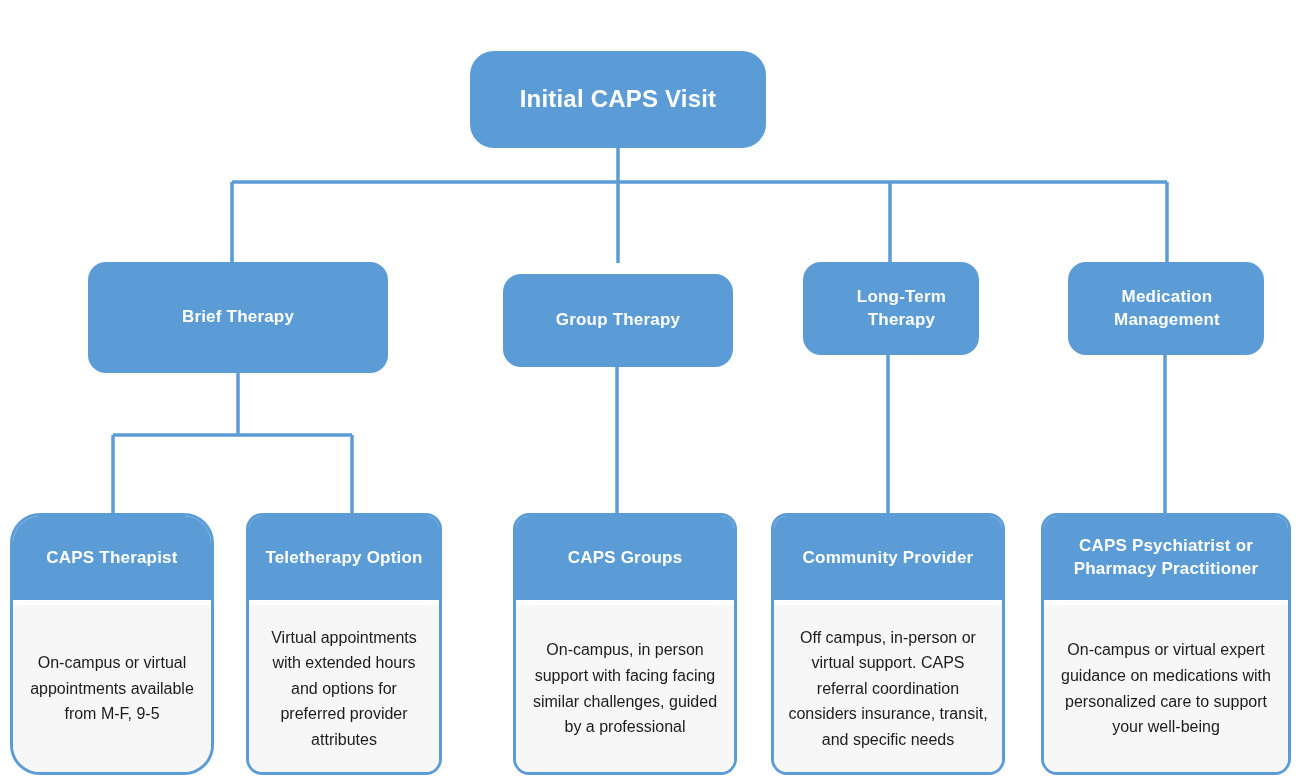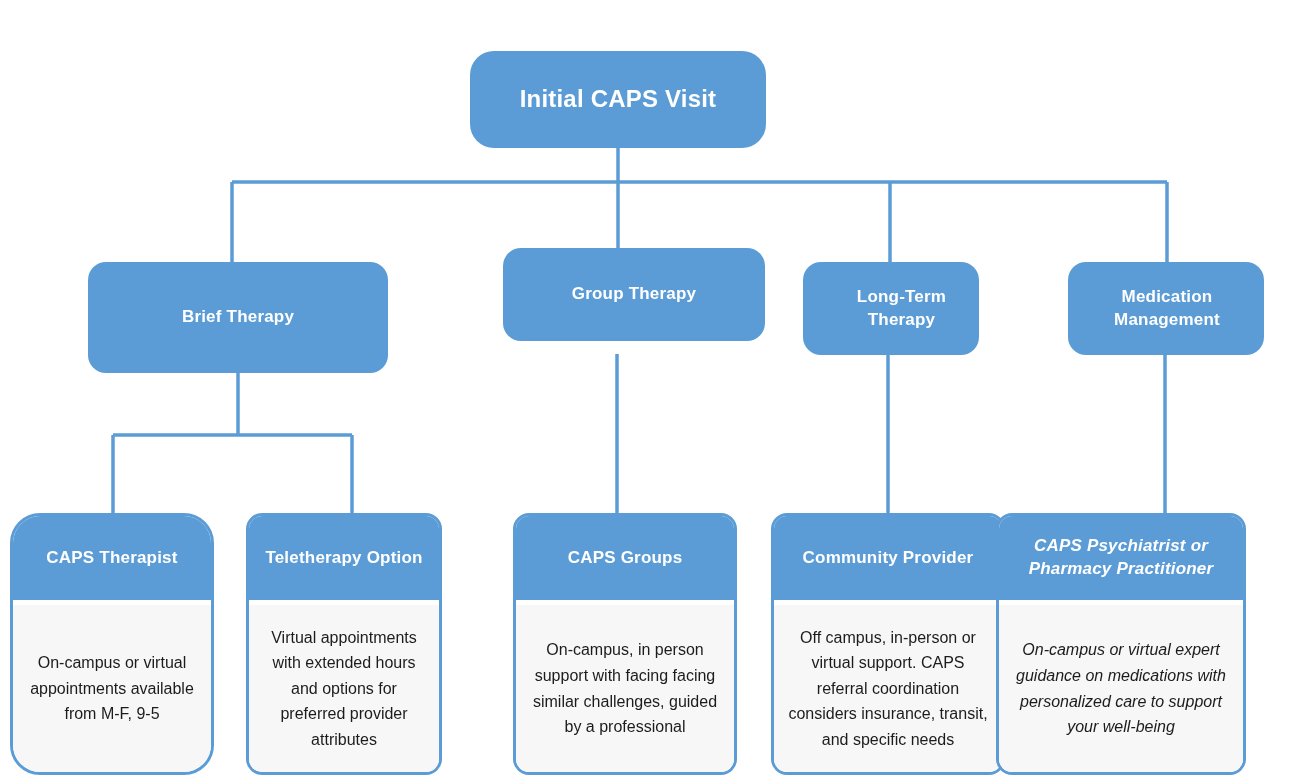--- a/index.html
+++ b/index.html
@@ -40,21 +40,21 @@
     border-radius: 24px;
     font-size: 24px;
     margin-top: 41px;
   }
   .node.l2 {
     border-radius: 18px;
     font-size: 17px;
     padding: 6px 14px;
   }
   .node.l2.brief   { left: 88px;   top: 262px; width: 300px; height: 111px; }
-  .node.l2.group   { left: 503px;  top: 248px; width: 262px; height: 93px; }
+  .node.l2.group   { left: 503px;  top: 274px; width: 230px; height: 93px; }
   .node.l2.longterm{ left: 803px;  top: 262px; width: 176px; height: 93px; padding-left: 35px; }
   .node.l2.meds    { left: 1068px; top: 262px; width: 196px; height: 93px; padding-left: 16px; }
 
   .leaf {
     position: absolute;
     top: 513px;
     height: 262px;
     box-sizing: border-box;
     border: 3px solid #5b9cd6;
     border-radius: 16px;
@@ -92,21 +92,21 @@
     align-items: center;
     justify-content: center;
     text-align: center;
     padding: 6px 10px;
     box-sizing: border-box;
   }
   .leaf.leaf-1 { left: 10px;   width: 204px; border-radius: 30px; }
   .leaf.leaf-2 { left: 246px;  width: 196px; }
   .leaf.leaf-3 { left: 505px;  width: 224px; margin-left: 8px; }
   .leaf.leaf-4 { left: 771px;  width: 234px; }
-  .leaf.leaf-5 { left: 996px; width: 250px; font-style: italic; }
+  .leaf.leaf-5 { left: 1041px; width: 250px; }
 </style>
 </head>
 <body>
 
 <div class="canvas">
 
   <svg class="connectors" viewBox="0 0 1300 780" xmlns="http://www.w3.org/2000/svg">
     <g stroke="#5b9cd6" stroke-width="3.5" fill="none">
 
       <line x1="618" y1="105" x2="618" y2="182"></line>

